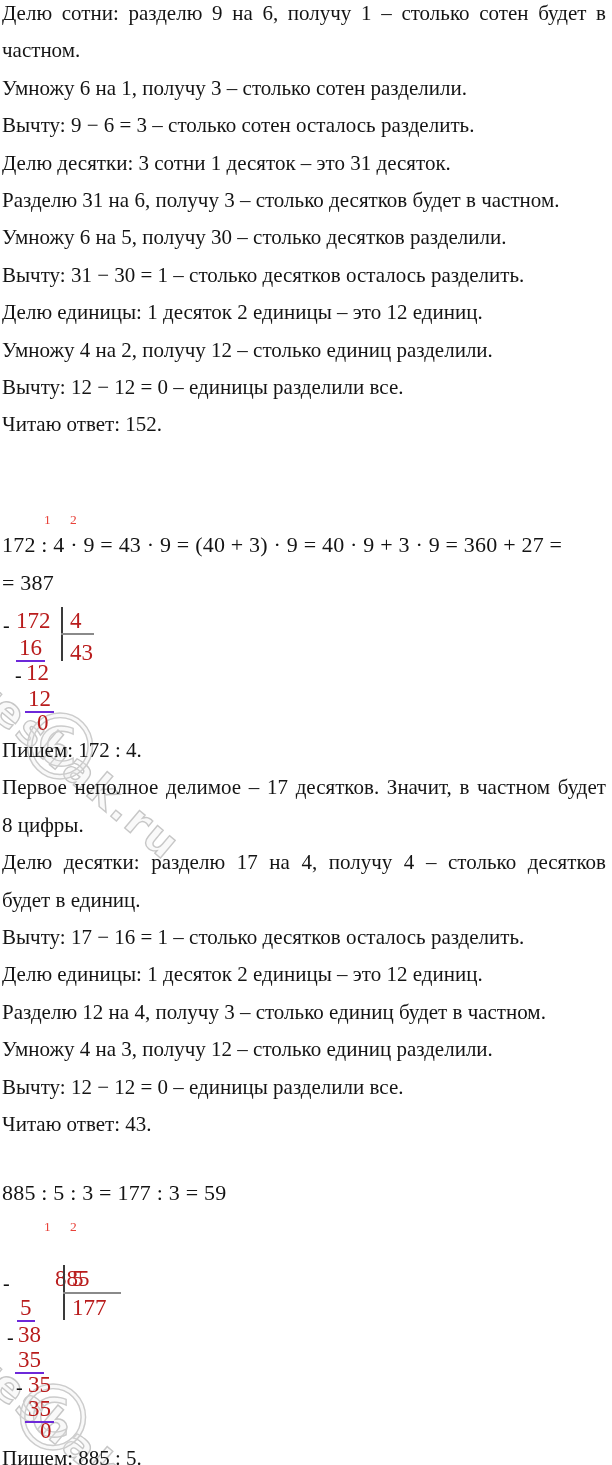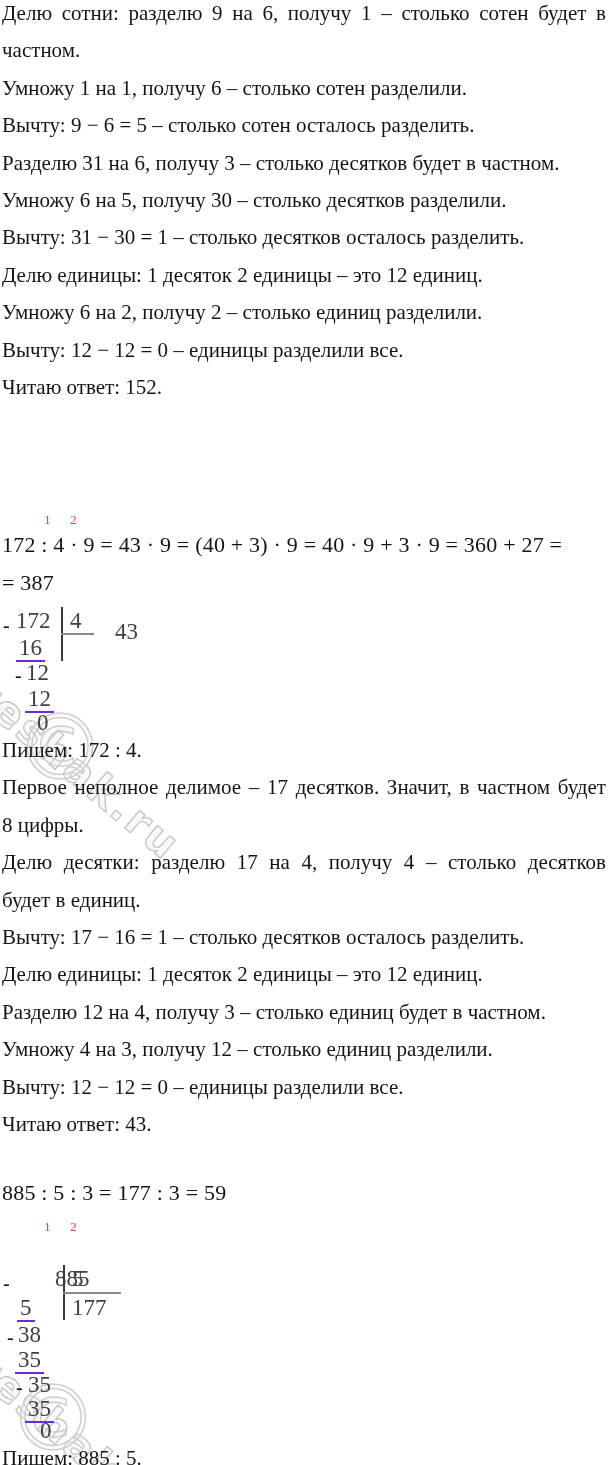--- a/index.html
+++ b/index.html
@@ -14,21 +14,21 @@
   .line{height:37.42px;line-height:37.42px;white-space:nowrap;}
   .jfull{text-align:justify;text-align-last:justify;white-space:normal;}
   
   .mathline{font-size:22px;line-height:28px;white-space:nowrap;letter-spacing:.2px;}
   .redlabel{
     position:absolute;font-size:13.5px;line-height:13px;color:#e8423a;
     font-family:"Liberation Serif",serif;
   }
   
   .division{position:absolute;left:0;}
-  .dv{position:absolute;font-size:23px;line-height:24px;white-space:nowrap;color:#404040;}
+  .dv{position:absolute;font-size:23px;line-height:24px;white-space:nowrap;color:#b91c1c;}
   .dminus{position:absolute;font-size:20px;line-height:24px;color:#111;}
   .unum{border-bottom:2px solid #6d28d9;display:inline-block;padding:0 3px;margin-left:-3px;}
   .vline{position:absolute;width:2px;background:#3a3a3a;}
   .hline{position:absolute;height:2px;background:#8a8a8a;}
   
   .watermark{position:absolute;left:0;z-index:0;pointer-events:none;}
   .wm-text{
     display:inline-block;transform:rotate(40deg);transform-origin:0 0;
     font-family:"DejaVu Sans",sans-serif;font-weight:bold;font-size:42px;
     letter-spacing:3px;color:rgba(235,235,235,.28);
@@ -51,44 +51,45 @@
 <div class="watermark" style="top:1332px;left:0;width:240px;height:240px;">
   <span class="wm-text" style="position:absolute;left:-4px;top:12px;">reshak.ru</span>
   <span class="wm-copy" style="left:8px;top:42px;">©</span>
 </div>
 
 <div class="content">
 
   <div class="textblock" style="top:-5px;">
     <div class="line jfull">Делю сотни: разделю 9 на 6, получу 1 – столько сотен будет в</div>
     <div class="line">частном.</div>
-    <div class="line">Умножу 1 на 1, получу 6 – столько сотен разделили.</div>
-    <div class="line">Вычту:  9 − 6 = 5 – столько сотен осталось разделить.</div>
+    <div class="line">Умножу 6 на 1, получу 3 – столько сотен разделили.</div>
+    <div class="line">Вычту:  9 − 6 = 3 – столько сотен осталось разделить.</div>
+    <div class="line">Делю десятки: 3 сотни 1 десяток – это 31 десяток.</div>
     <div class="line">Разделю 31 на 6, получу 3 – столько десятков будет в частном.</div>
     <div class="line">Умножу 6 на 5, получу 30 – столько десятков разделили.</div>
     <div class="line">Вычту:  31 − 30 = 1 – столько десятков осталось разделить.</div>
     <div class="line">Делю единицы: 1 десяток 2 единицы – это 12 единиц.</div>
-    <div class="line">Умножу 6 на 2, получу 2 – столько единиц разделили.</div>
+    <div class="line">Умножу 4 на 2, получу 12 – столько единиц разделили.</div>
     <div class="line">Вычту:  12 − 12 = 0 – единицы разделили все.</div>
     <div class="line">Читаю ответ: 152.</div>
   </div>
 
   <span class="redlabel" style="left:44px;top:513px;">1</span>
   <span class="redlabel" style="left:70px;top:513px;">2</span>
   <div class="abs mathline" style="left:2px;top:531px;width:606px;">172 : 4 · 9 = 43 · 9 = (40 + 3) · 9 = 40 · 9 + 3 · 9 = 360 + 27 =</div>
   <div class="abs mathline" style="left:2px;top:569px;">= 387</div>
 
   <div class="division" style="top:605px;width:140px;height:135px;">
     <span class="dminus" style="left:3px;top:8px;">-</span>
     <span class="dv" style="left:16px;top:4px;">172</span>
     <div class="vline" style="left:61px;top:2px;height:54px;"></div>
     <span class="dv" style="left:70px;top:4px;">4</span>
     <div class="hline" style="left:61px;top:28px;width:33px;"></div>
     <span class="dv" style="left:19px;top:31px;"><span class="unum">16</span></span>
-    <span class="dv" style="left:70px;top:15px;margin-left:45px;">43</span>
+    <span class="dv" style="left:70px;top:36px;">43</span>
     <span class="dminus" style="left:15px;top:58px;">-</span>
     <span class="dv" style="left:26px;top:56px;">12</span>
     <span class="dv" style="left:28px;top:82px;"><span class="unum">12</span></span>
     <span class="dv" style="left:37px;top:106px;">0</span>
   </div>
 
   <div class="textblock" style="top:732px;">
     <div class="line">Пишем:  172 : 4.</div>
     <div class="line jfull">Первое неполное делимое – 17 десятков. Значит, в частном будет</div>
     <div class="line">8 цифры.</div>

